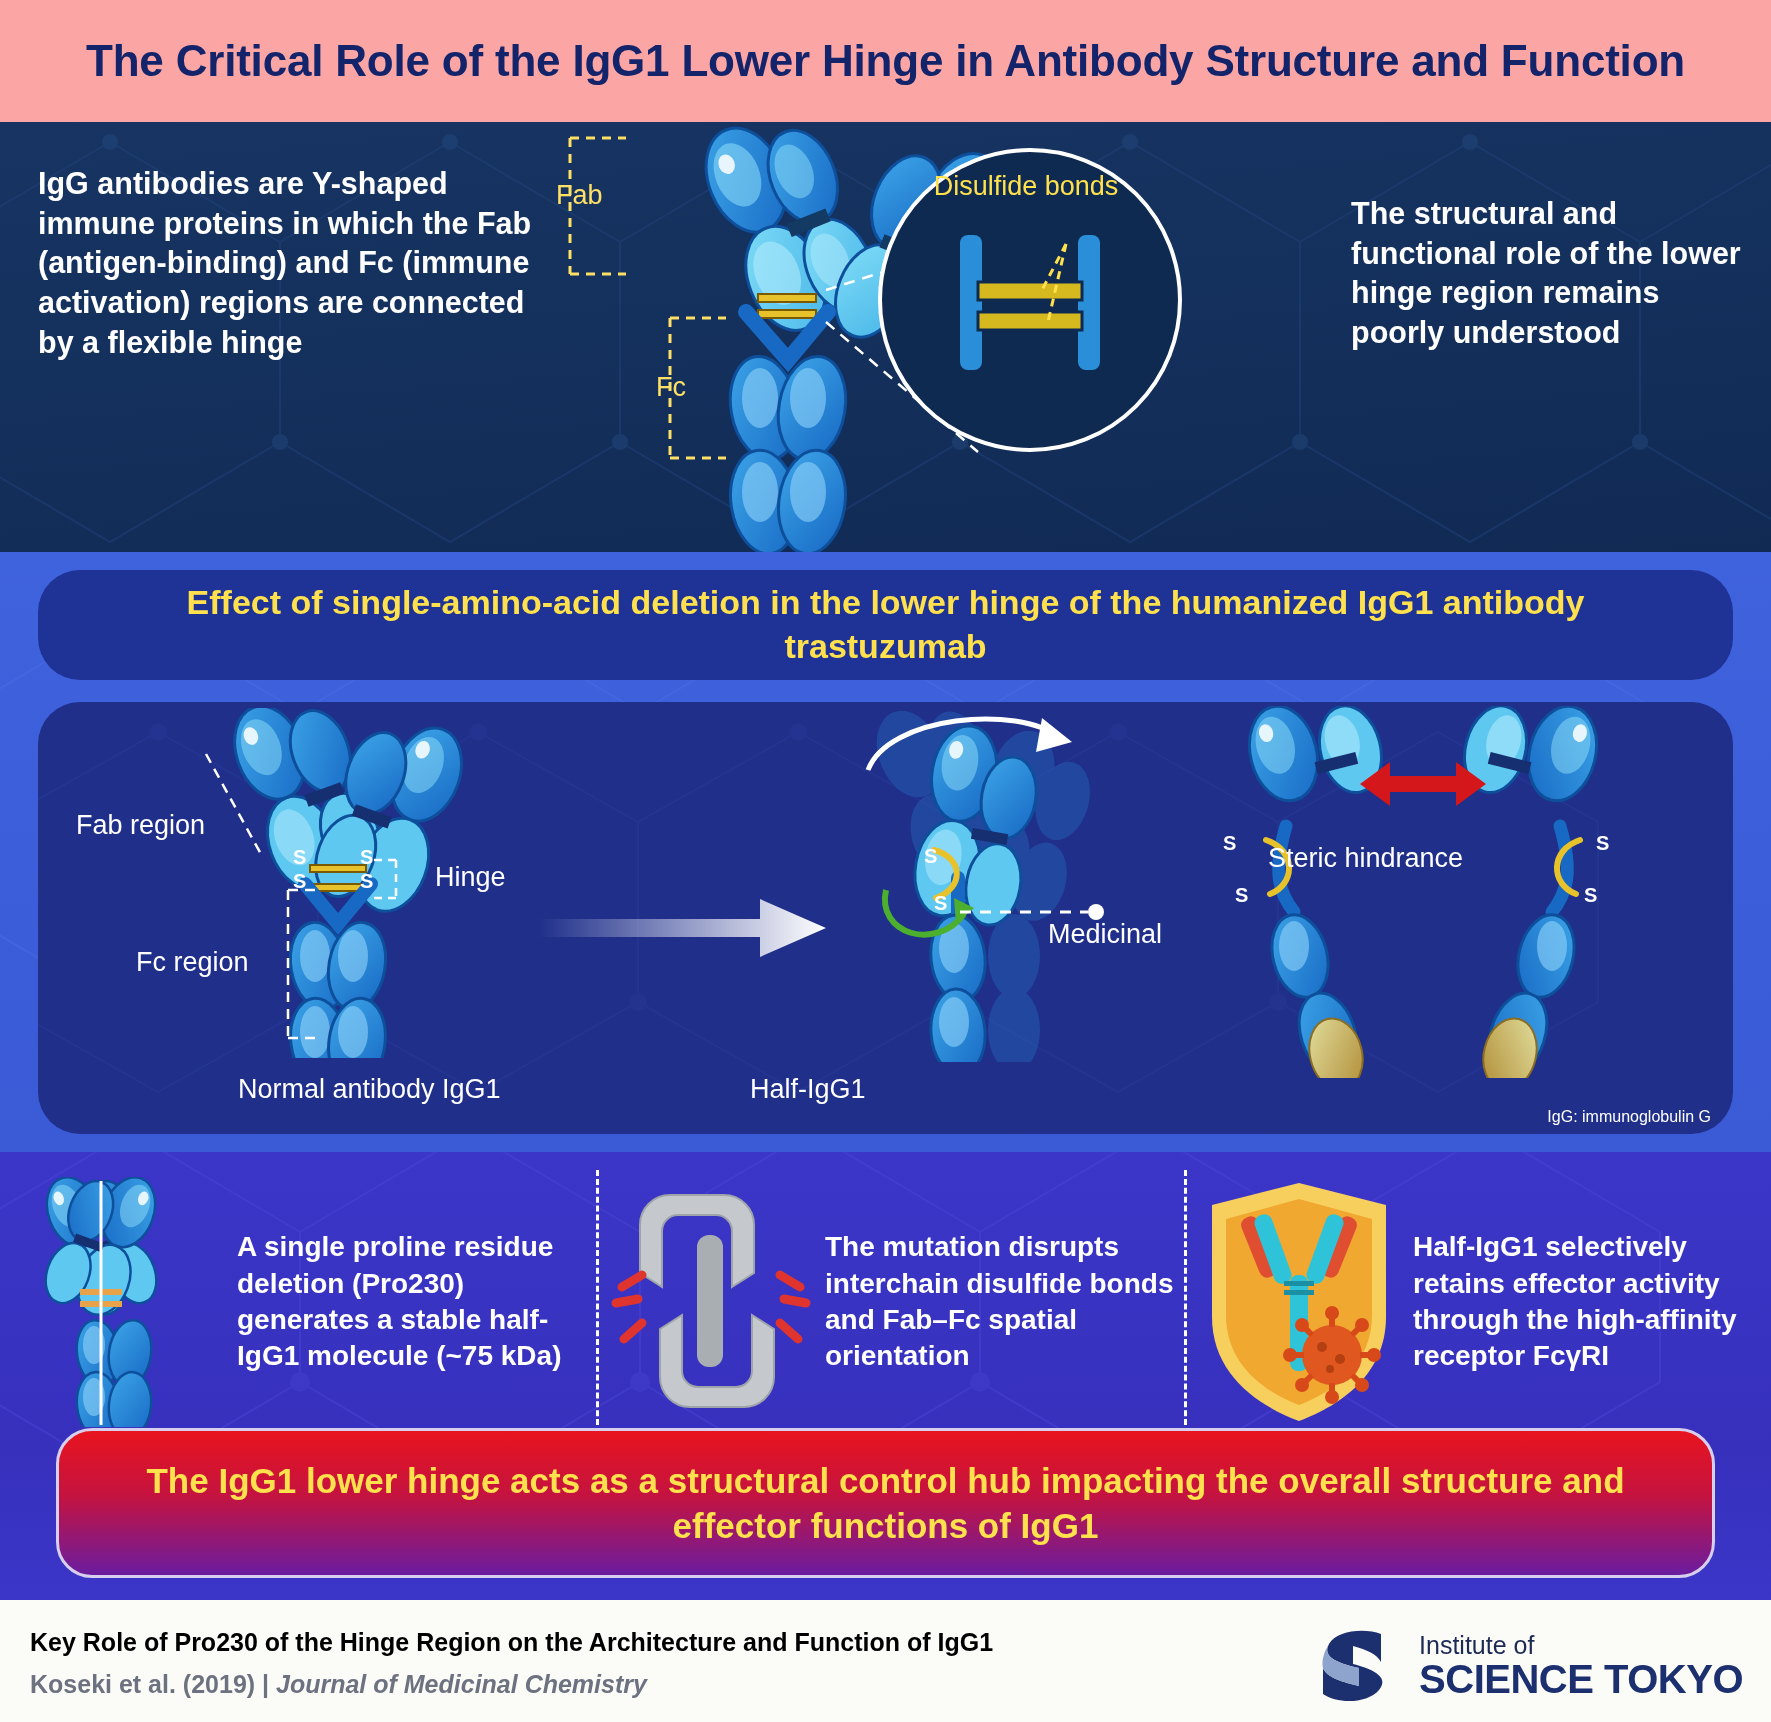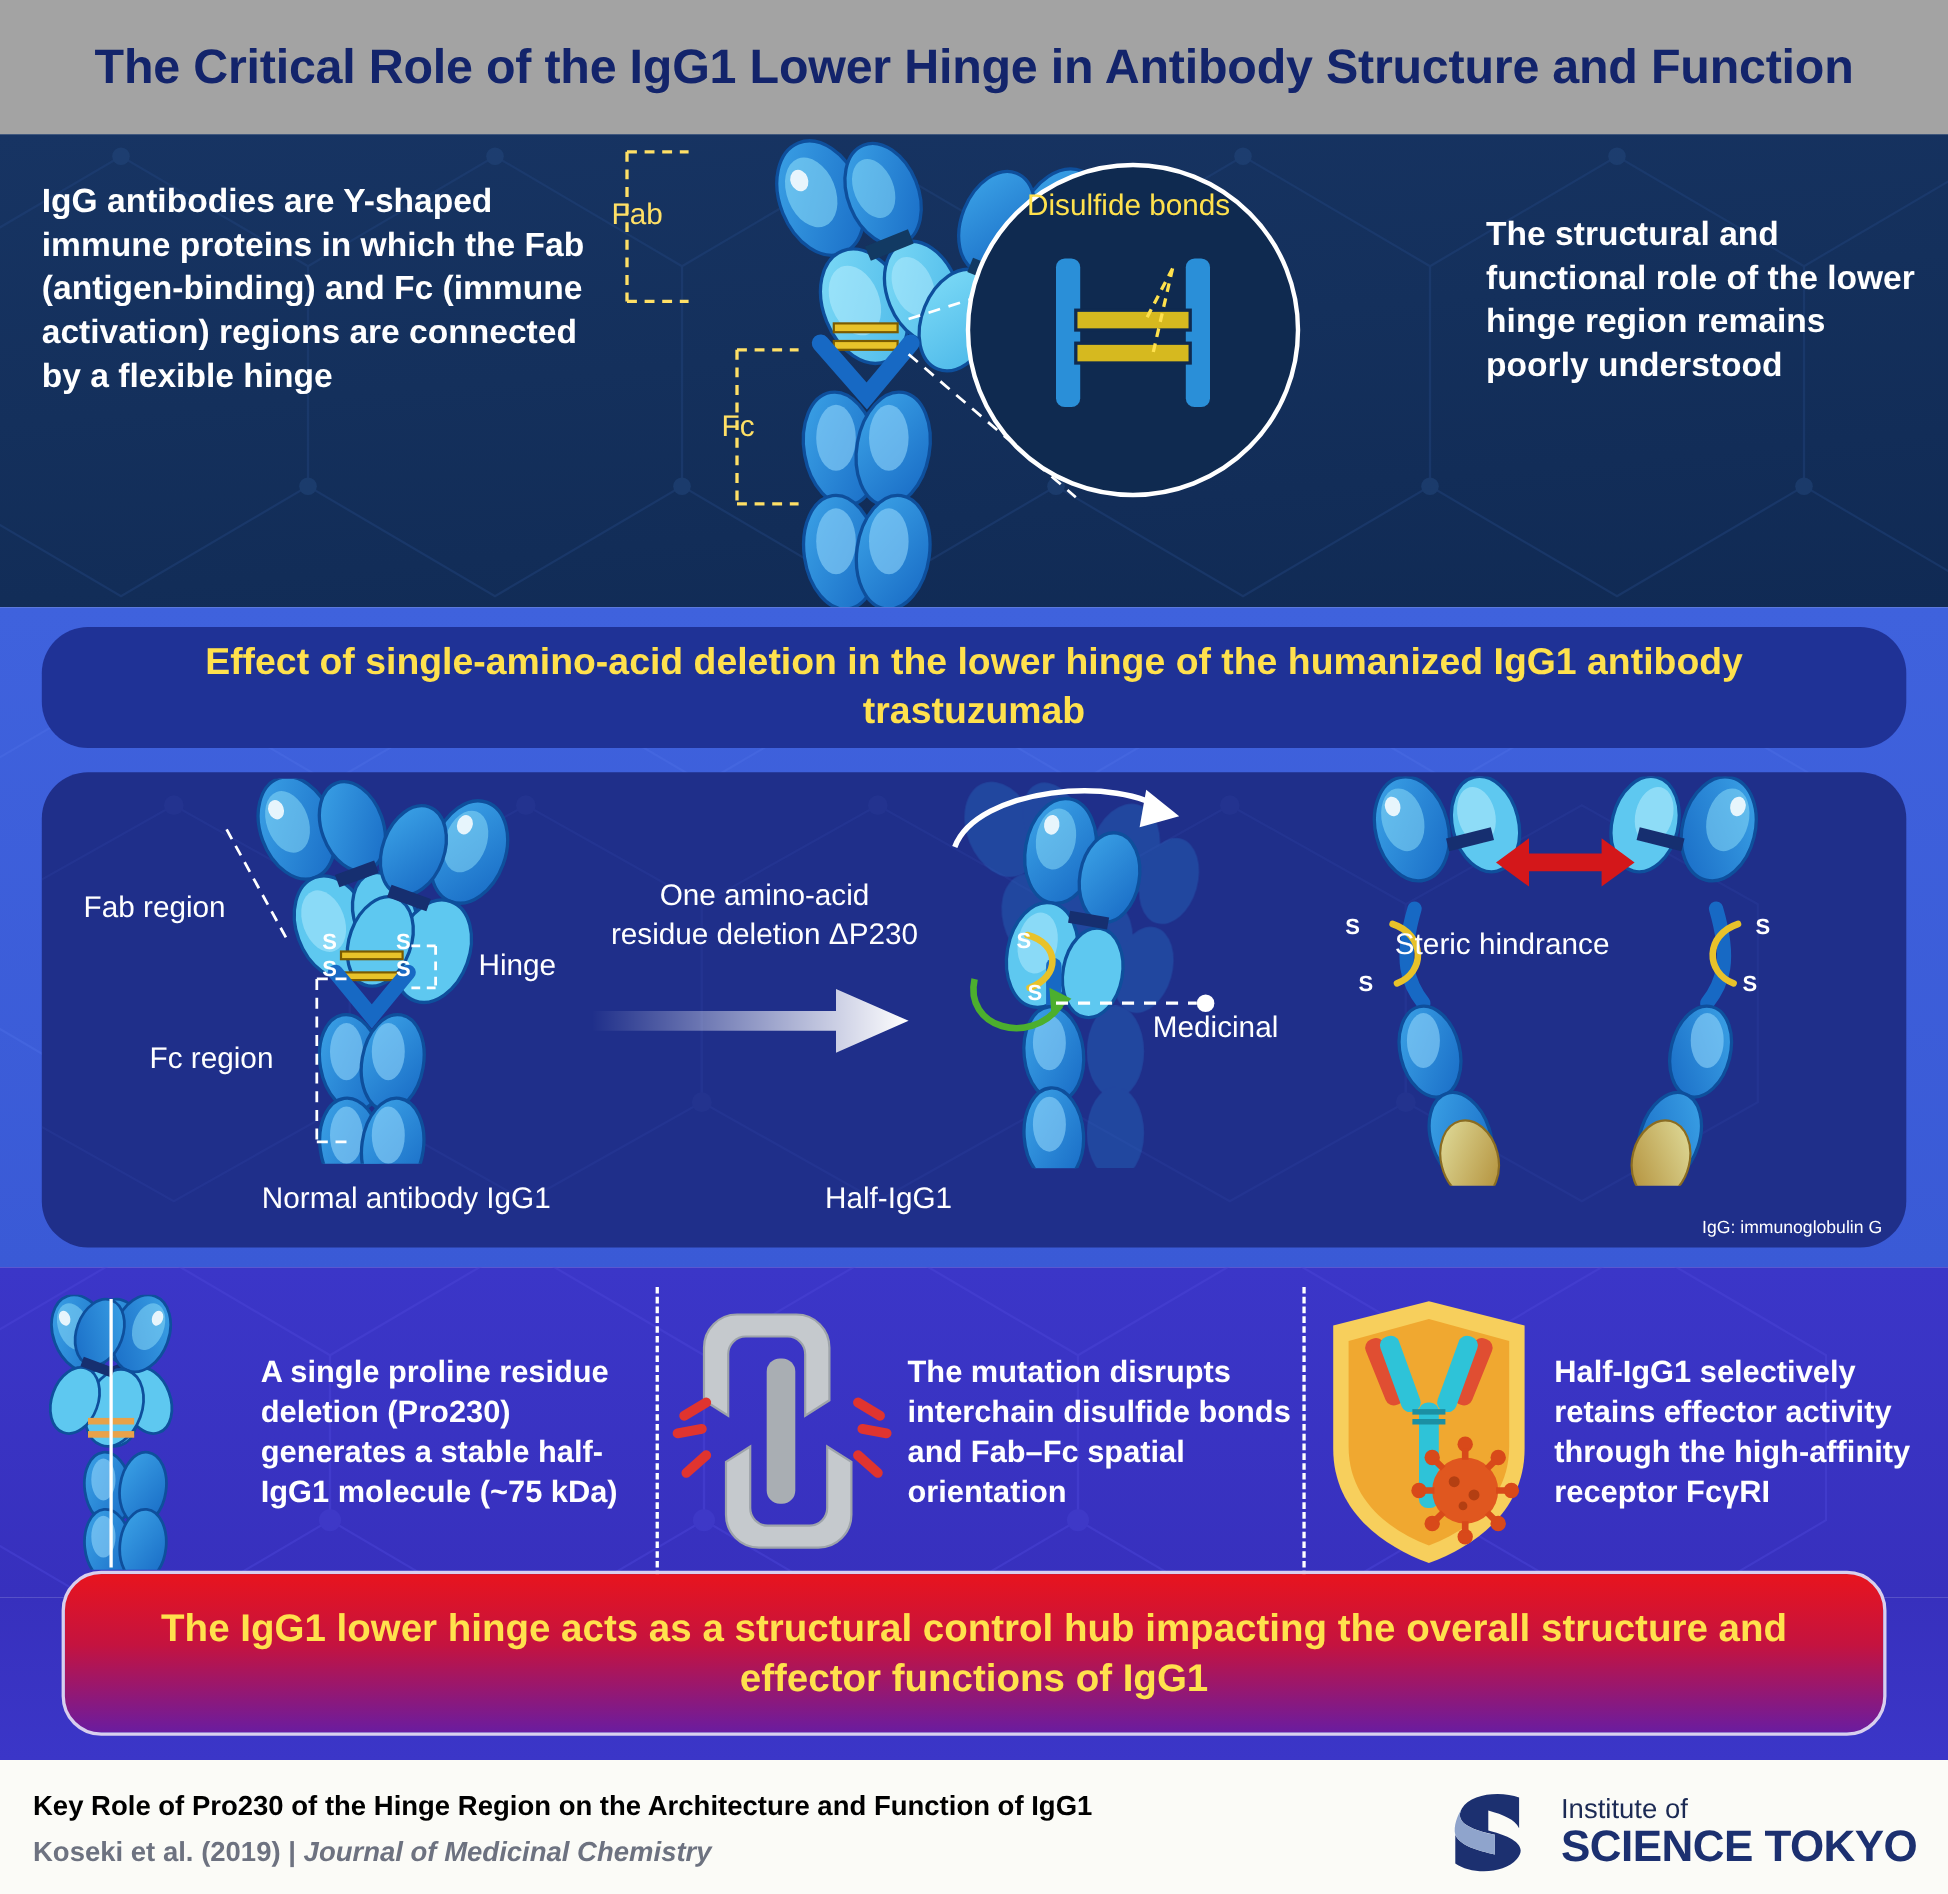--- a/index.html
+++ b/index.html
@@ -7,21 +7,21 @@
     width: 1771px; height: 1722px;
     font-family: "Liberation Sans", sans-serif;
     background: #ffffff;
     overflow: hidden;
     position: relative;
   }
 
   
   .title-band {
     position: absolute; left: 0; top: 0; width: 1771px; height: 122px;
-    background: #a3a3a3;
+    background: #fca5a5;
     display: flex; align-items: center; justify-content: center;
   }
   .title-text {
     color: #13246b; font-size: 44px; font-weight: bold; line-height: 1.18;
     text-align: center; letter-spacing: -0.2px;
   }
 
   
   .band-top {
     position: absolute; left: 0; top: 122px; width: 1771px; height: 430px;
@@ -352,21 +352,20 @@
     <div class="s-tag" style="left:255px;top:144px">S</div>
     <div class="s-tag" style="left:255px;top:168px">S</div>
     <div class="s-tag" style="left:322px;top:144px">S</div>
     <div class="s-tag" style="left:322px;top:168px">S</div>
 
     <div class="p-label lbl-fabregion">Fab region</div>
     <div class="p-label lbl-fcregion">Fc region</div>
     <div class="p-label lbl-hinge">Hinge</div>
     <div class="p-label lbl-normal">Normal antibody IgG1</div>
 
-    <div class="lbl-deletion">One amino-acid residue deletion ΔP230</div>
     <svg class="big-arrow" viewBox="0 0 290 62">
       <defs>
         <linearGradient id="arrg" x1="0" y1="0" x2="1" y2="0">
           <stop offset="0%" stop-color="#ffffff" stop-opacity="0"></stop>
           <stop offset="100%" stop-color="#ffffff" stop-opacity="1"></stop>
         </linearGradient>
       </defs>
       <path d="M0 22 L222 22 L222 2 L288 31 L222 60 L222 40 L0 40 Z" fill="url(#arrg)"></path>
     </svg>
 

